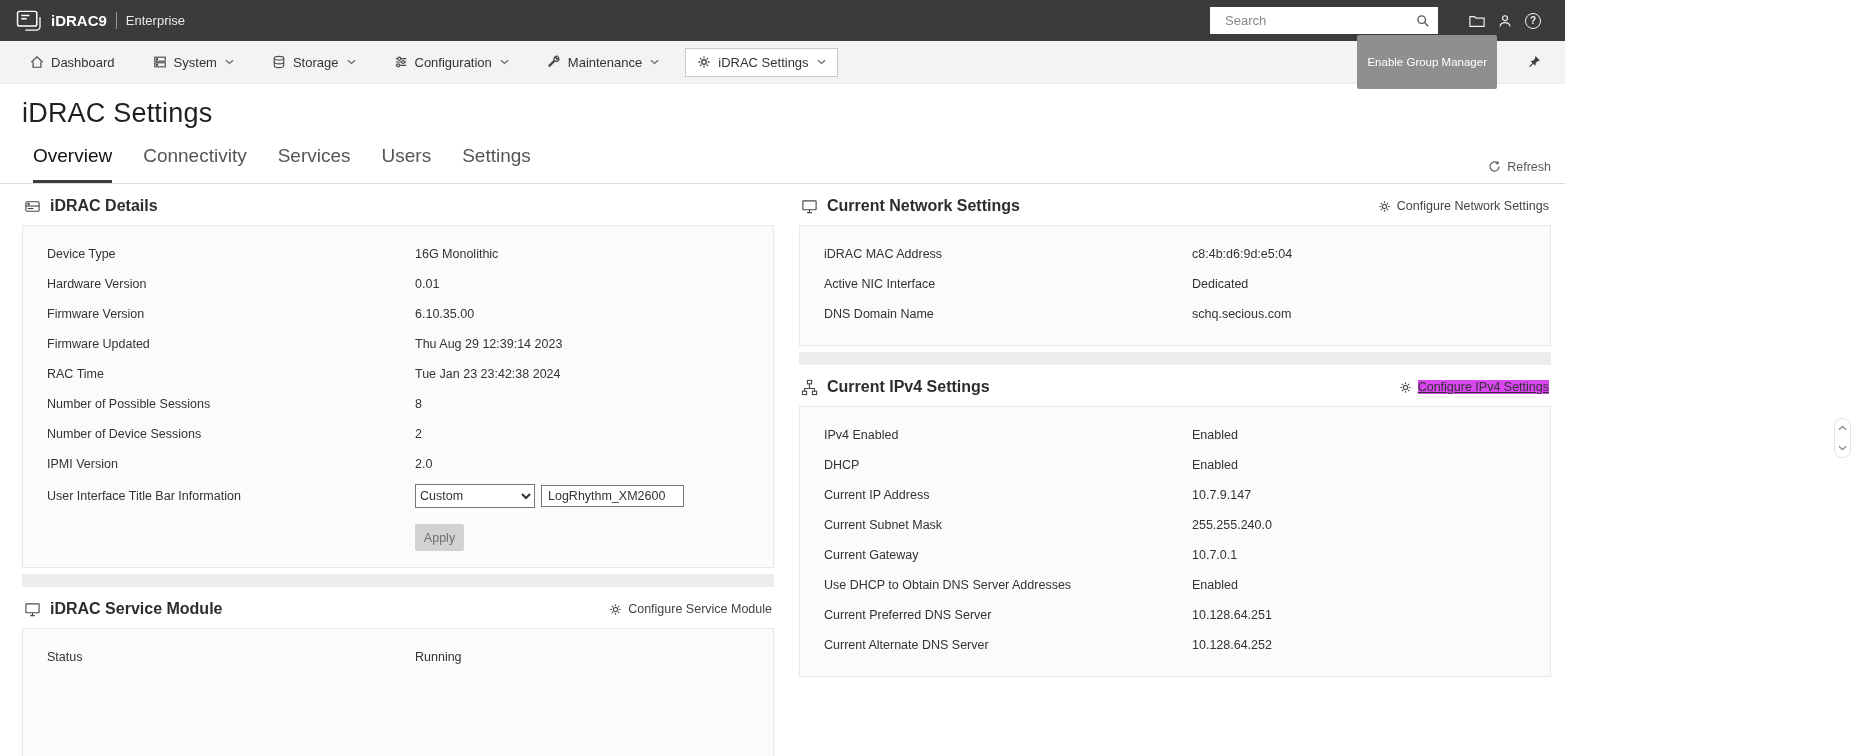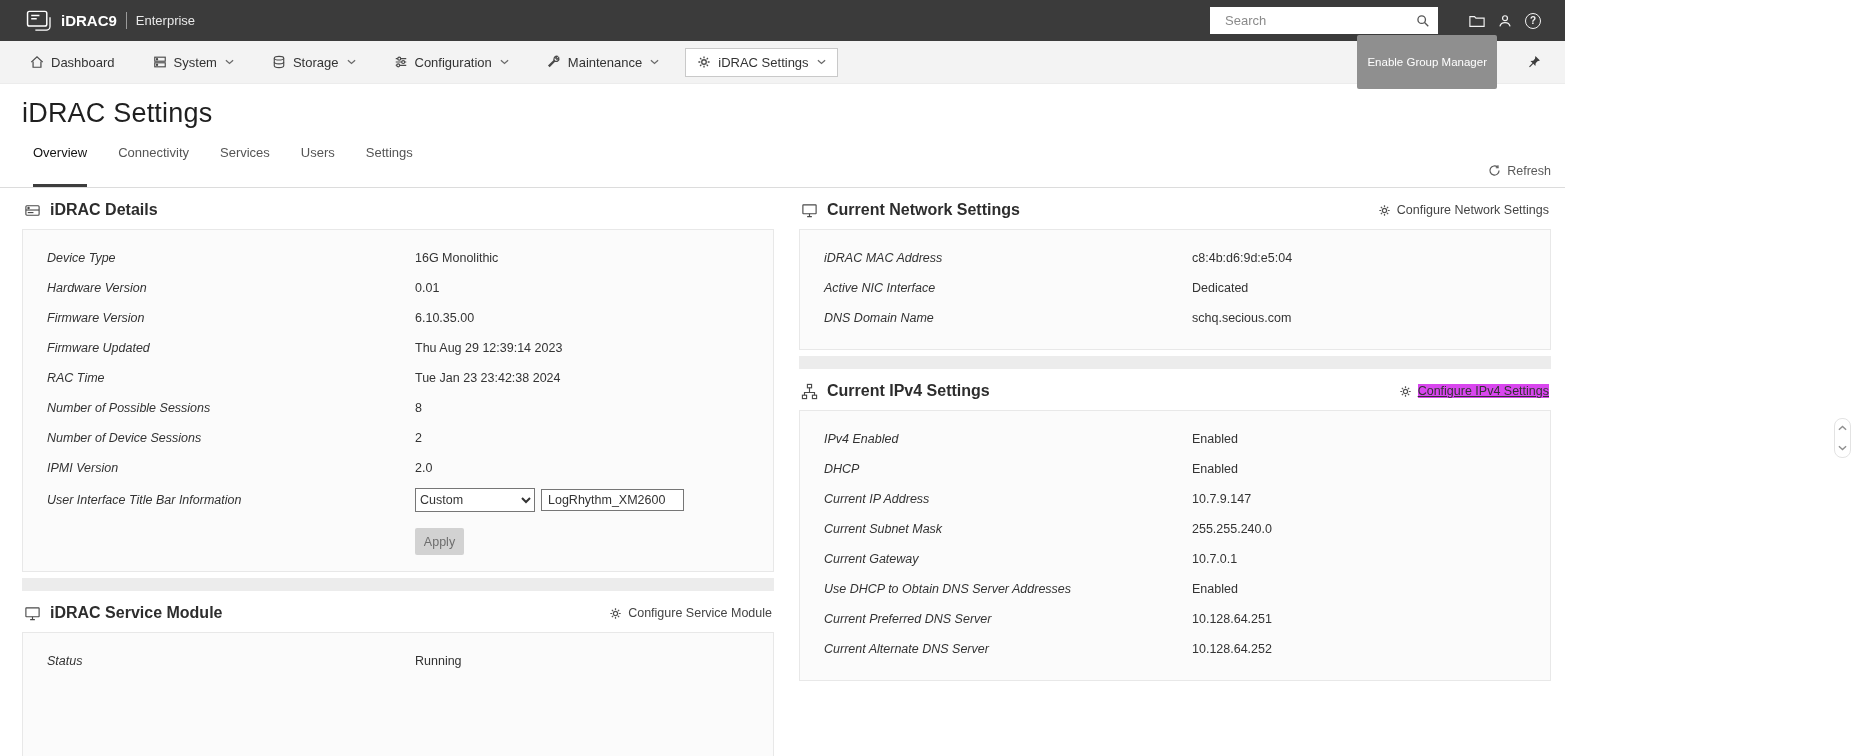--- a/index.html
+++ b/index.html
@@ -1,21 +1,21 @@
 <!DOCTYPE html>
 <html><head>
 <meta charset="utf-8">
 <style>
   * { box-sizing: border-box; margin: 0; padding: 0; }
   html,body { width:1853px; height:756px; background:#ffffff; overflow:hidden;
     font-family:"Liberation Sans", sans-serif; color:#333; position:relative; }
   .app { width:1565px; }
 
   
-  .topbar { height:41px; background:#3b3b3b; display:flex; align-items:center; padding-left:26px; }
+  .topbar { height:41px; background:#3b3b3b; display:flex; align-items:center; padding-left:16px; }
   .logo { display:flex; align-items:center; margin-right:9px; }
   .brand { color:#fff; font-size:15px; font-weight:bold; }
   .vdiv { width:1px; height:17px; background:#9a9a9a; margin:0 9px; }
   .edition { color:#e9e9e9; font-size:13px; }
   .topbar-right { margin-left:auto; display:flex; align-items:center; padding-right:24px; }
   .searchbox { width:228px; height:27px; background:#fff; display:flex; align-items:center; margin-right:18px; }
   .searchbox input { flex:1; border:none; outline:none; font-size:13px; padding-left:15px; color:#333; background:transparent; }
   .searchbox input::placeholder { color:#8a8a8a; }
   .sicon { color:#555; display:flex; margin-right:8px; cursor:pointer; }
   .ticon { color:#f2f2f2; display:flex; margin-left:13px; cursor:pointer; }
@@ -29,36 +29,36 @@
   .nav-item .nicon { color:#4a4a4a; display:flex; }
   .nav-item .chev { color:#6a6a6a; display:flex; margin-left:1px; }
   .nav-item.active { background:#fff; border:1px solid #c9c9c9; }
   .egm { margin-left:auto; background:#8f8f8f; color:#fff; border:none; border-radius:2px;
     font-size:11.5px; padding:21px 10px; cursor:pointer; font-family:inherit; }
   .pin { color:#3d3d3d; margin:0 24px 0 16px; display:flex; cursor:pointer; }
 
   
   h1 { margin:14px 0 0 22px; font-size:27px; font-weight:400; color:#1f1f1f; letter-spacing:.2px; }
   .tabs { display:flex; align-items:flex-end; padding:16px 14px 0 33px; border-bottom:1px solid #dcdcdc; }
-  .tab { font-size:13px; color:#555; margin-right:31px; padding-bottom:24px; border-bottom:3px solid transparent; cursor:pointer; }
+  .tab { font-size:19px; color:#555; margin-right:31px; padding-bottom:13px; border-bottom:3px solid transparent; cursor:pointer; }
   .tab.active { color:#121212; border-bottom-color:#3d3d3d; }
   .refresh { margin-left:auto; display:flex; align-items:flex-start; gap:6px; color:#5a5a5a; font-size:12.5px; padding-bottom:9px; cursor:pointer; }
 
   
   .content { display:flex; gap:25px; padding:0 14px 0 22px; }
   .col { flex:1; min-width:0; }
   .sec-head { display:flex; align-items:center; gap:9px; padding:13px 2px 10px; }
   .sec-head .s-icon { color:#4a4a4a; display:flex; }
   .sec-title { font-size:16px; font-weight:bold; color:#2d2d2d; }
   .cfg-link { margin-left:auto; display:flex; align-items:center; gap:6px; font-size:12.5px; color:#444; cursor:pointer; }
   .cfg-link .g-icon { color:#555; display:flex; }
   .hl { background:#d946ef; text-decoration:underline; color:#333; }
   .card { background:#fbfbfb; border:1px solid #e8e8e8; padding:13px 0 16px; }
   .row { display:flex; align-items:center; min-height:30px; font-size:12.5px; color:#333; }
-  .row .lbl { width:392px; padding-left:24px; flex:none;font-style:italic; }
+  .row .lbl { width:392px; padding-left:24px; flex:none; }
   .row .val { flex:1; padding-right:10px; }
   .ctrl-row { min-height:33px; }
   .tb-select { width:120px; height:24px; font-size:12.5px; border:1px solid #767676; background:#fff; font-family:inherit; color:#333; }
   .tb-input { width:143px; height:22px; font-size:12.5px; border:1px solid #767676; padding:2px 6px; margin-left:6px; font-family:inherit; color:#333; }
   .apply-row { margin-top:12px; padding-left:392px; }
   .apply-btn { width:49px; height:27px; background:#d2d2d2; color:#6e6e6e; border:none; border-radius:2px; font-size:12.5px; font-family:inherit; }
   .sec-gap { height:13px; background:#ececec; margin-top:6px; }
   .tall { min-height:170px; }
 
   

